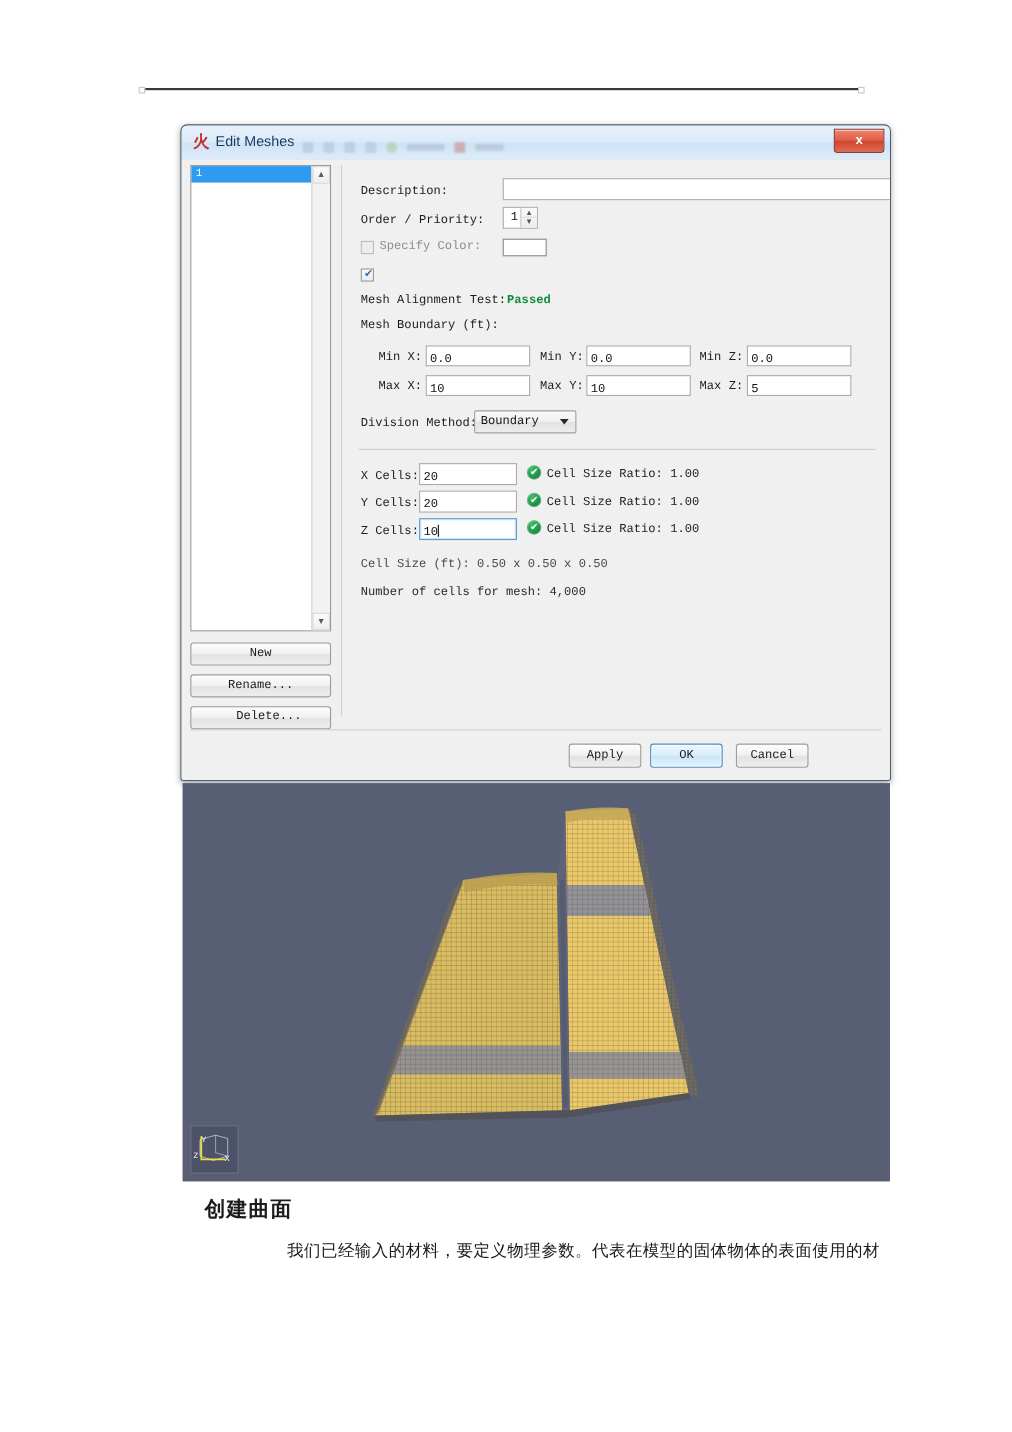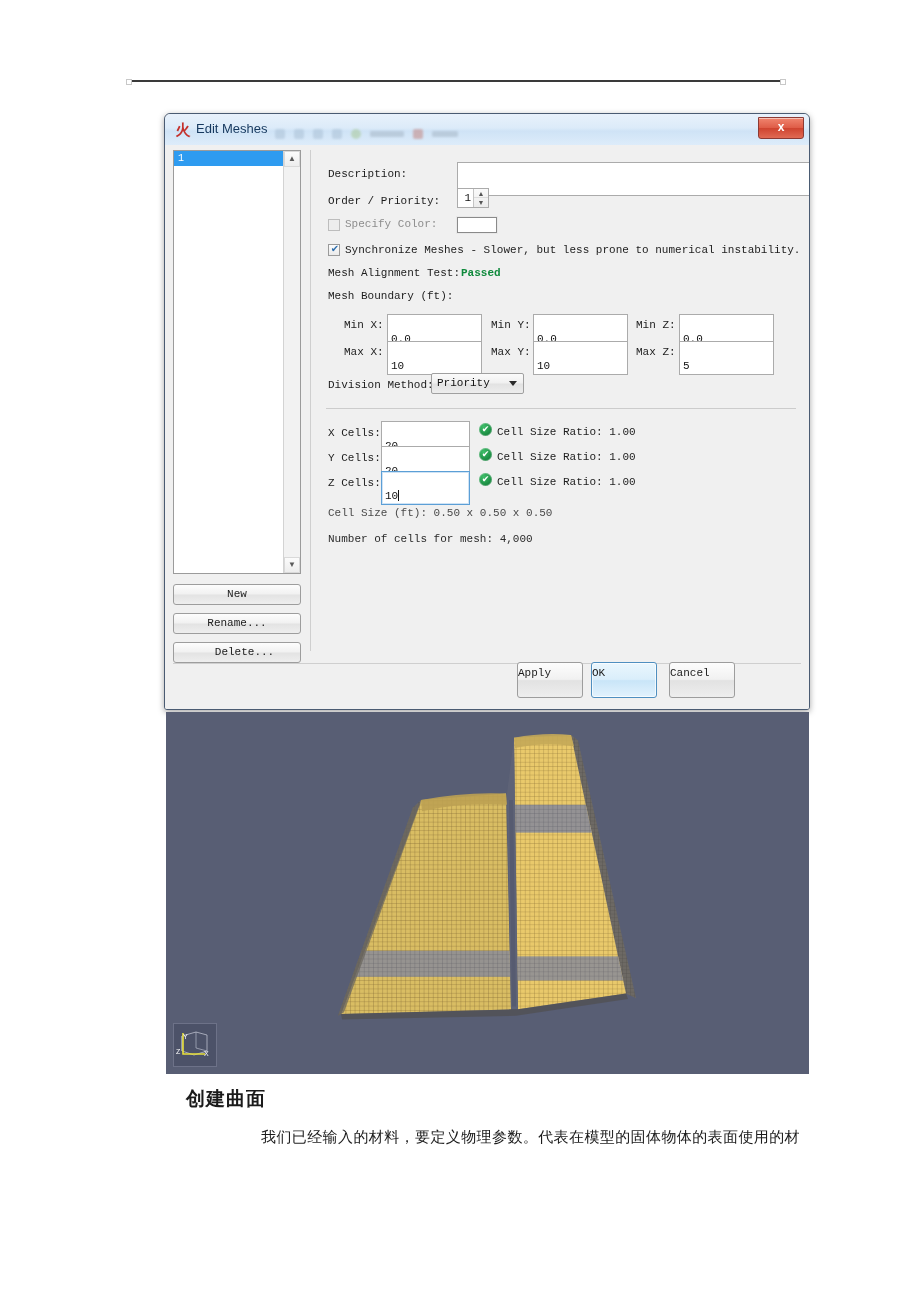--- a/index.html
+++ b/index.html
@@ -209,21 +209,21 @@
   }
   .txt {
     position: absolute;
     background: #ffffff;
     border: 1px solid #ababab;
     box-sizing: border-box;
     height: 19px;
     font-family: "Liberation Mono", monospace;
     font-size: 11px;
     color: #101010;
-    padding: 16px 3px;
+    padding: 4px 3px;
     line-height: 17px;
   }
   .txt.focus {
     border: 1px solid #5c9fd6;
     box-shadow: inset 0 0 0 1px #cfe3f5;
   }
   .caret {
     display: inline-block;
     width: 1px;
     height: 11px;
@@ -347,29 +347,29 @@
   .footer-sep {
     position: absolute;
     left: 8px; right: 8px;
     bottom: 45px;
     height: 0;
     border-top: 1px solid #cfcfcf;
   }
   .dlg-btn {
     position: absolute;
     bottom: 11px;
-    width: 66px; height: 36px;
+    width: 66px; height: 22px;
     border: 1px solid #9d9d9d;
     border-radius: 3px;
     background: linear-gradient(to bottom, #fdfdfd 0%, #f1f1f1 48%, #e2e2e2 52%, #eeeeee 100%);
     box-sizing: border-box;
     font-family: "Liberation Mono", monospace;
     font-size: 11px;
     color: #1a1a1a;
-    text-align: left;
+    text-align: center;
     line-height: 20px;
   }
   .dlg-btn.apply  { right: 226px; }
   .dlg-btn.ok     {
     right: 152px;
     background: linear-gradient(to bottom,#eaf6fd 0%,#daeefb 48%,#c9e5f8 52%,#e2f2fd 100%);
     border: 1px solid #4f8fc0;
     box-shadow: inset 0 0 0 1px rgba(255,255,255,0.7);
     margin-top: 29px;
   }
@@ -477,21 +477,20 @@
               <div class="sa u">▲</div>
               <div class="sa d">▼</div>
             </div>
           </div>
 
           <div class="cb dis" style="left:17px; top:69px;"></div>
           <div class="lbl dim" style="left:34px; top:68px;">Specify Color:</div>
           <div class="color-swatch" style="left:146px; top:67px;"></div>
 
           <div class="cb checked" style="left:17px; top:94px;"></div>
-          <div class="lbl" style="left:34px; top:94px;">Synchronize Meshes - Slower, but less prone to numerical instability.</div>
 
           <div class="lbl" style="left:17px; top:117px;">Mesh Alignment Test:</div>
           <div class="lbl val-green" style="left:150px; top:117px;">Passed</div>
 
           <div class="lbl" style="left:17px; top:140px;">Mesh Boundary (ft):</div>
 
           <div class="lbl" style="left:33px; top:169px;">Min X:</div>
           <div class="txt" style="left:76px; top:164px; width:95px;">0.0</div>
           <div class="lbl" style="left:180px; top:169px;">Min Y:</div>
           <div class="txt" style="left:222px; top:164px; width:95px;">0.0</div>
@@ -500,21 +499,21 @@
 
           <div class="lbl" style="left:33px; top:196px;">Max X:</div>
           <div class="txt" style="left:76px; top:191px; width:95px;">10</div>
           <div class="lbl" style="left:180px; top:196px;">Max Y:</div>
           <div class="txt" style="left:222px; top:191px; width:95px;">10</div>
           <div class="lbl" style="left:325px; top:196px;">Max Z:</div>
           <div class="txt" style="left:368px; top:191px; width:95px;">5</div>
 
           <div class="lbl" style="left:17px; top:229px;">Division Method:</div>
           <div class="combo" style="left:120px; top:223px; width:93px;">
-            <span>Priority</span>
+            <span>Boundary</span>
             <span class="arrow"></span>
           </div>
 
           <div class="sep-line" style="left:15px; top:258px; width:470px;"></div>
 
           <div class="lbl" style="left:17px; top:277px;">X Cells:</div>
           <div class="txt" style="left:70px; top:271px; width:89px; height:20px;">20</div>
           <div class="ok-icon" style="left:168px; top:273px;"></div>
           <div class="lbl" style="left:186px; top:276px;">Cell Size Ratio: 1.00</div>
 

